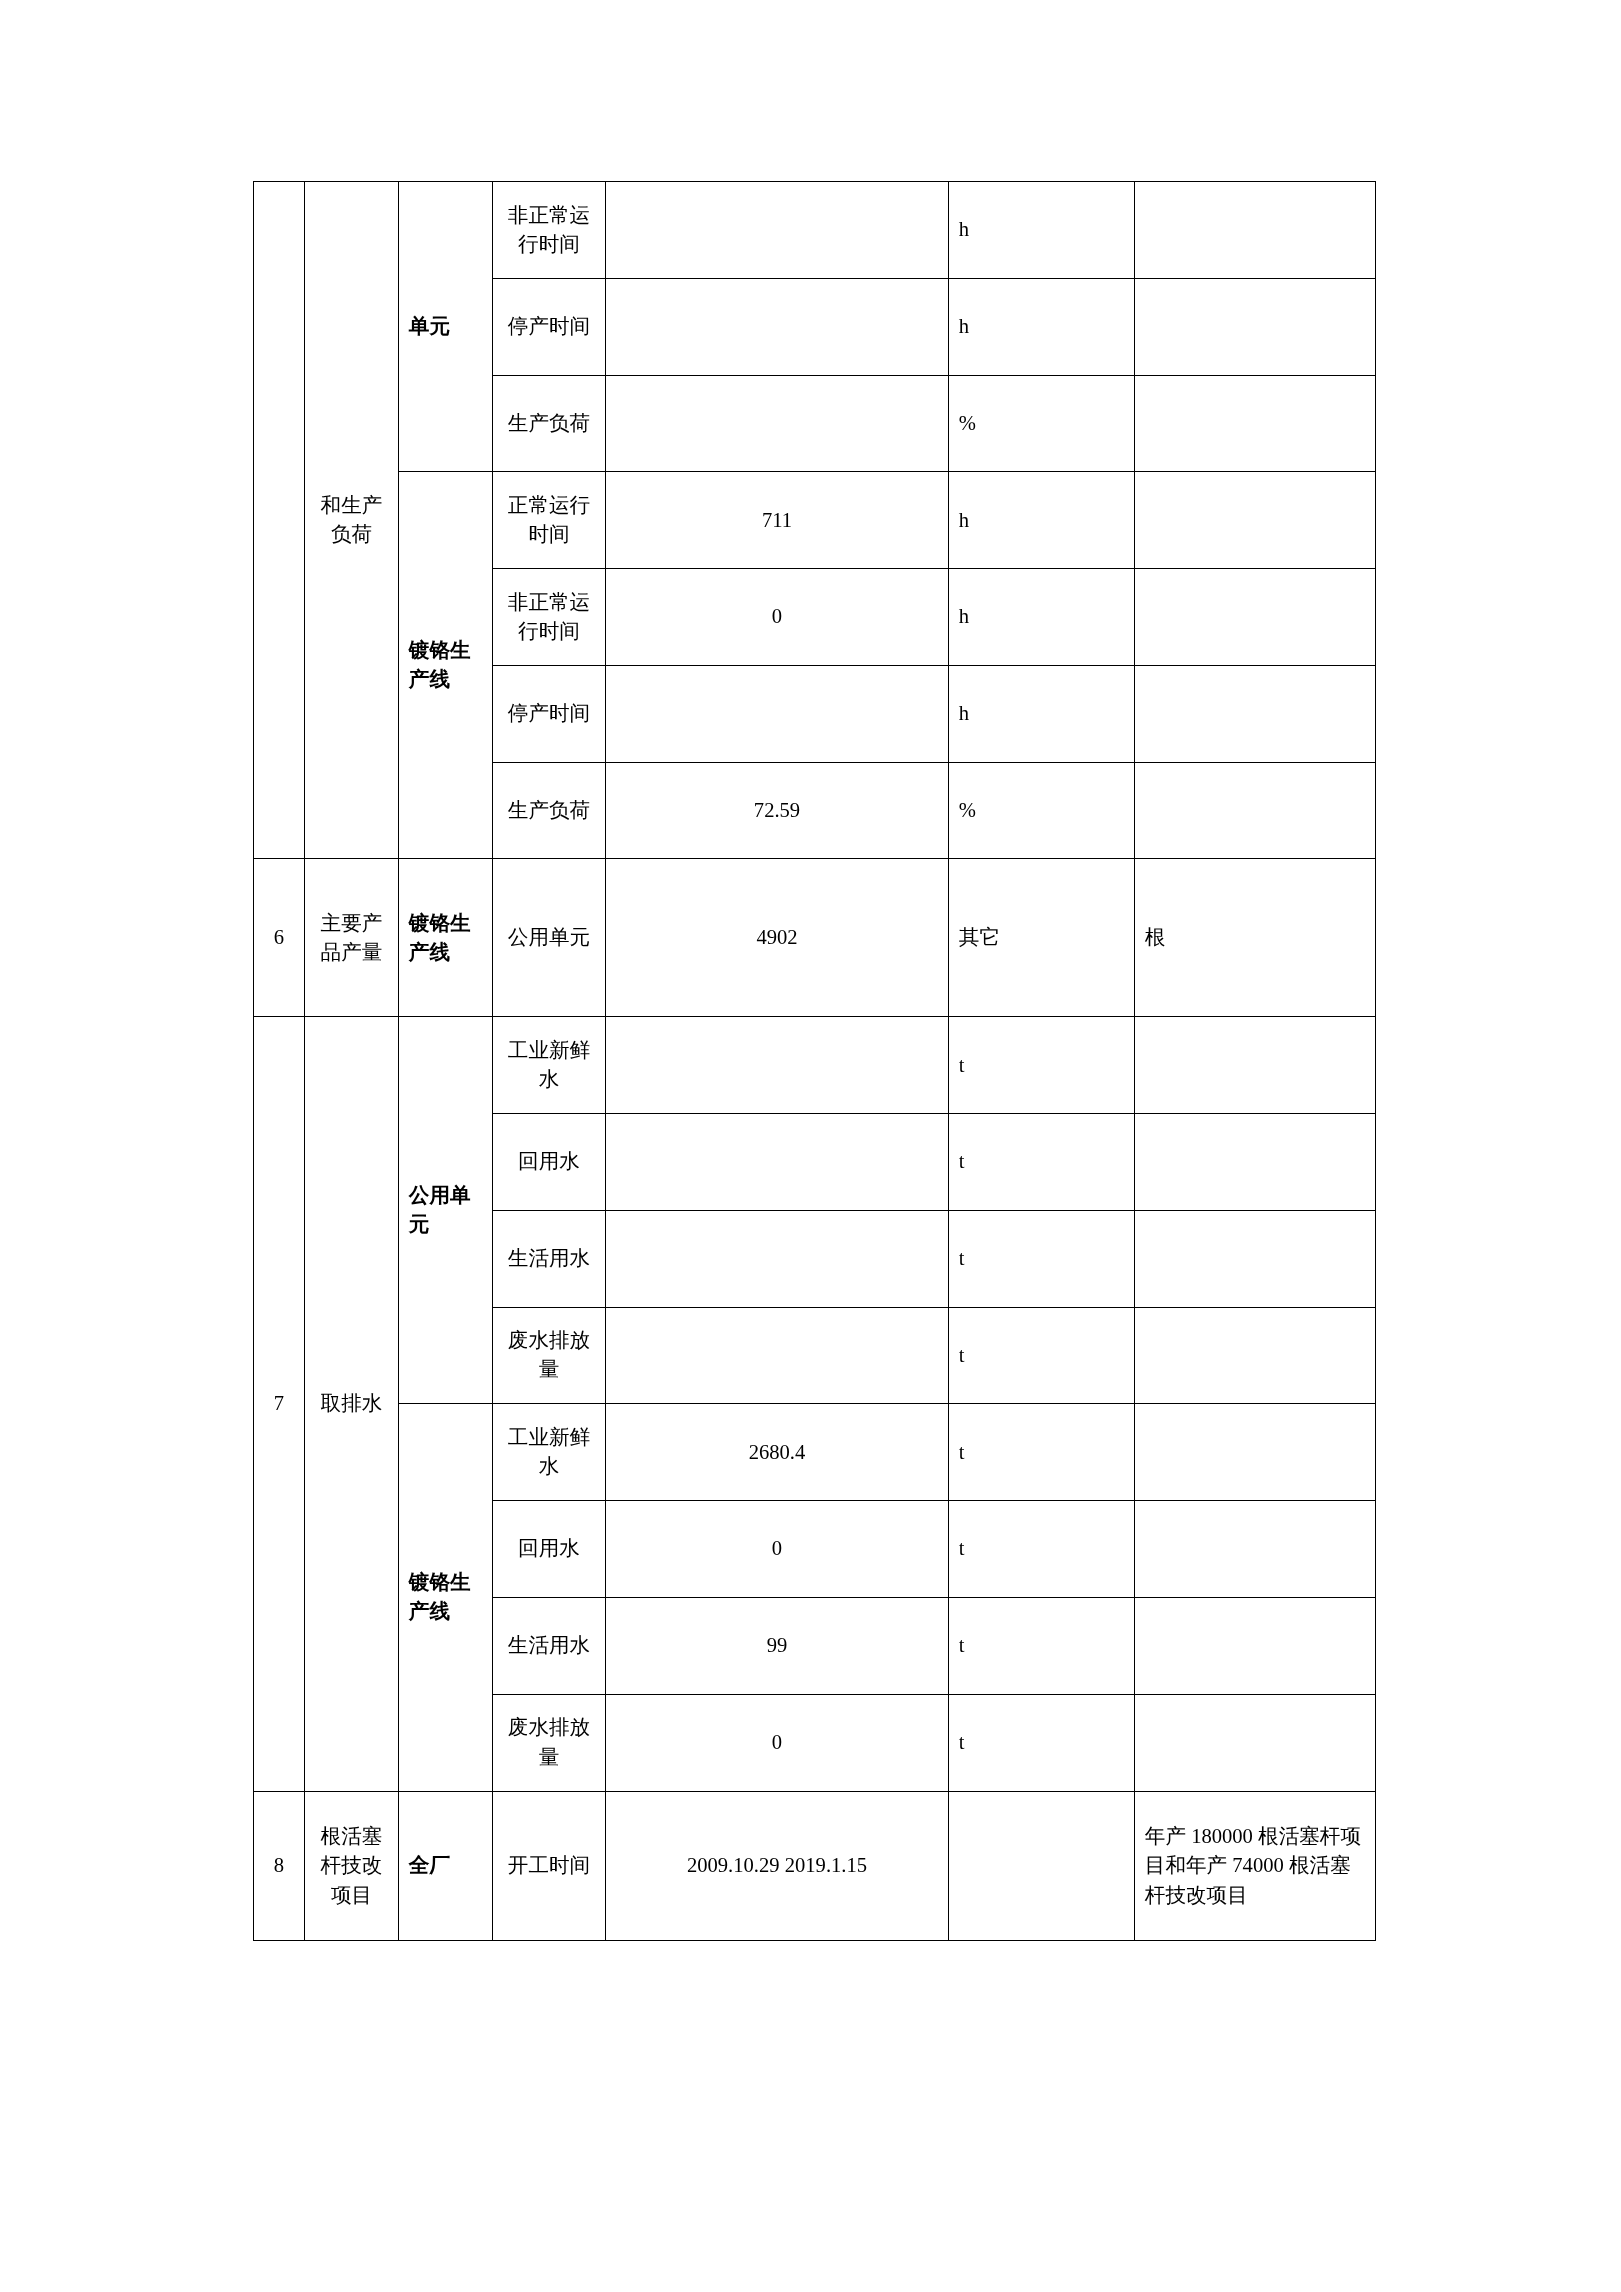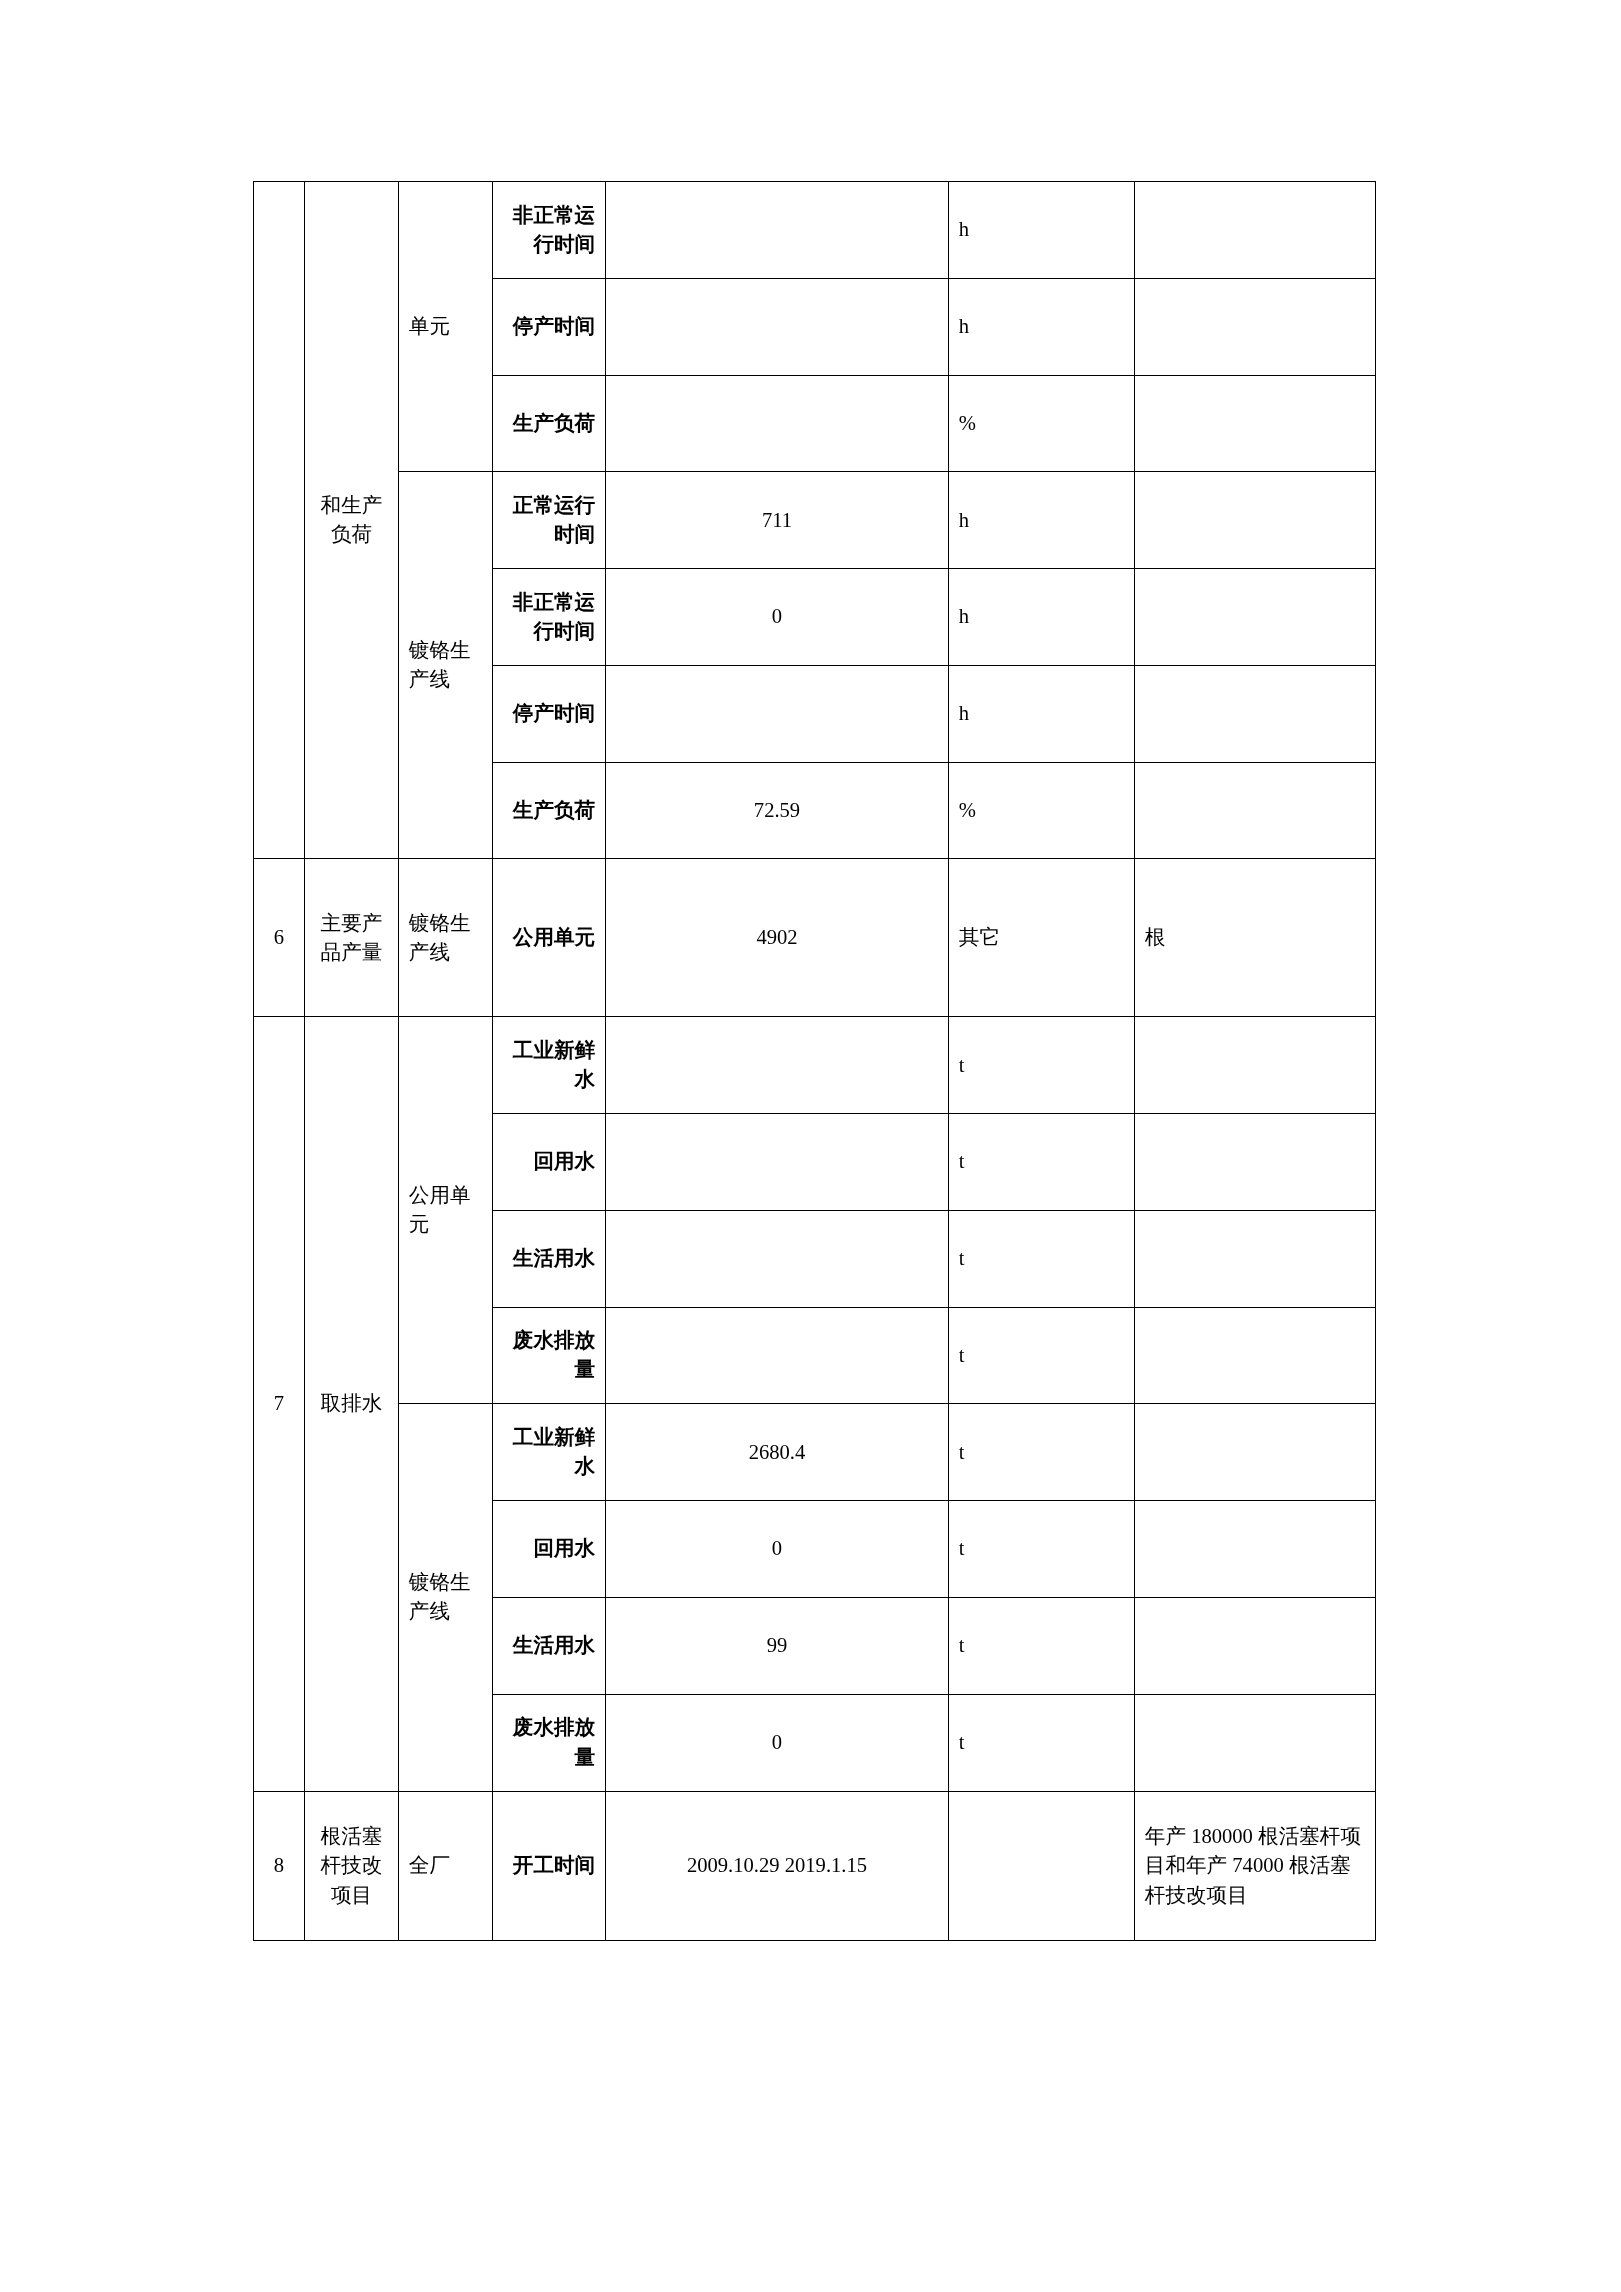--- a/index.html
+++ b/index.html
@@ -51,25 +51,25 @@
     text-align: center;
     font-size: 20.6px;
   }
   .cat-cell {
     text-align: center;
     line-height: 1.45;
   }
   .unit-cell {
     text-align: left;
     line-height: 1.45;
+    font-weight: bold;
   }
   .item-cell {
-    text-align: right;
+    text-align: center;
     line-height: 1.45;
-    font-weight: bold;
   }
   .val-cell {
     text-align: center;
     font-family: "Liberation Serif", "DejaVu Serif", serif;
   }
   .uom-cell {
     text-align: left;
   }
   .note-cell {
     text-align: left;

